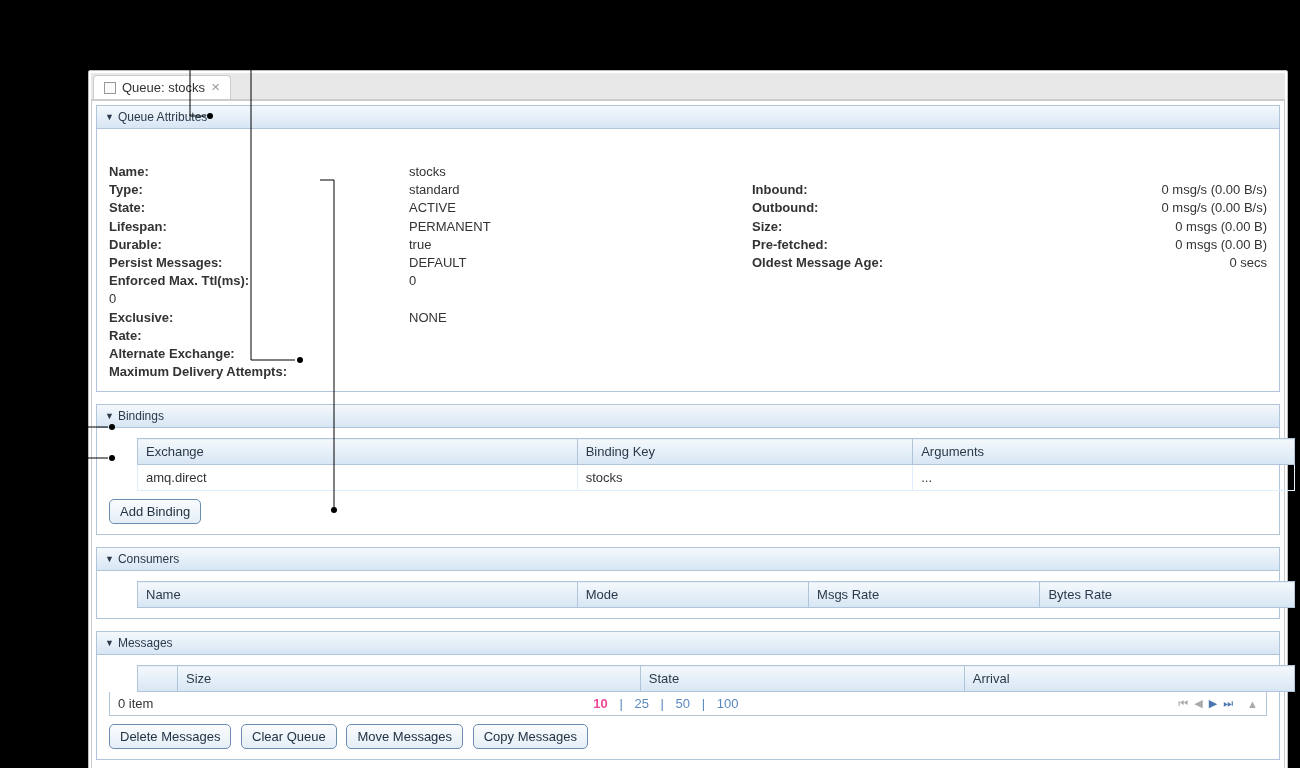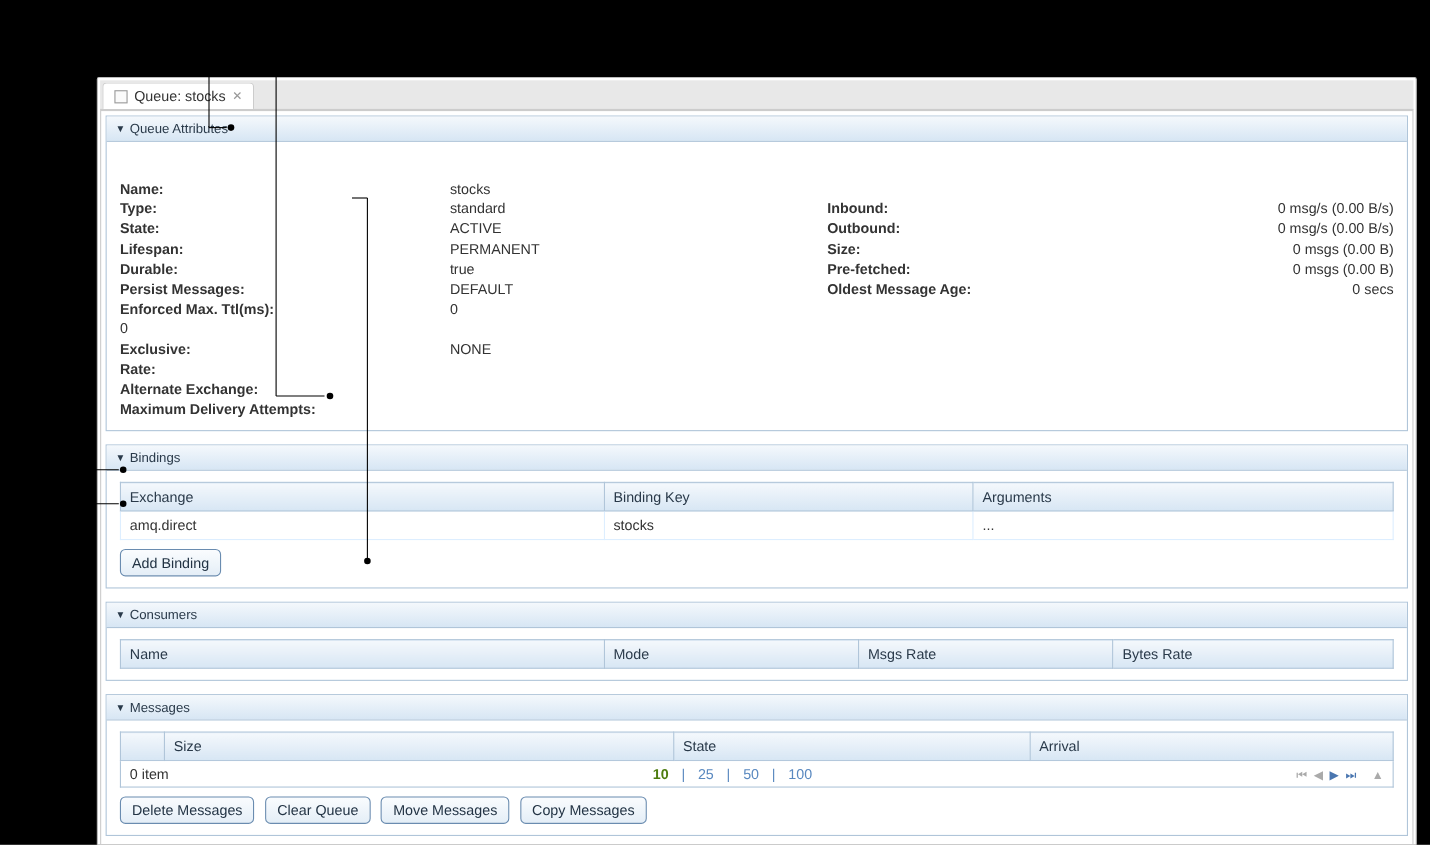--- a/index.html
+++ b/index.html
@@ -98,20 +98,21 @@
   .attr-col.right .attr-value {
     flex: 1;
     text-align: right;
   }
 
   
   table.grid {
     width: 100%;
     border-collapse: collapse;
     font-size: 13px;
+    margin-left: 28px;
   }
   table.grid th {
     text-align: left;
     font-weight: normal;
     color: #2a3a4a;
     background: linear-gradient(#f4f8fc, #d7e6f4);
     border: 1px solid #b0c5d9;
     padding: 5px 8px;
   }
   table.grid td {
@@ -129,31 +130,31 @@
     color: #234;
     cursor: pointer;
     margin-right: 6px;
   }
 
   .msg-toolbar {
     border: 1px solid #b0c5d9;
     border-top: none;
     padding: 4px 8px;
     display: flex;
-    align-items: flex-end;
+    align-items: center;
     background: #fff;
     font-size: 13px;
   }
   .msg-toolbar .count { flex: 0 0 auto; }
   .msg-toolbar .pagesize {
     flex: 1;
     text-align: center;
   }
   .msg-toolbar .pagesize span { color: #5a89c0; cursor: pointer; padding: 0 4px;}
-  .msg-toolbar .pagesize span.active { color: #4d7c0f; font-weight: bold; }
+  .msg-toolbar .pagesize span.active { color: #ec4899; font-weight: bold; }
   .msg-toolbar .sep { color: #ccc; }
   .msg-toolbar .pager { flex: 0 0 auto; color: #aaa; display:flex; gap:6px; align-items:center;}
   .msg-toolbar .pager span { cursor: pointer; font-size: 11px;}
   .msg-toolbar .pager .active { color: #4a76b0; }
 
   
   .overlay {
     position: absolute;
     left: 0; top: 0;
     width: 1300px; height: 768px;

